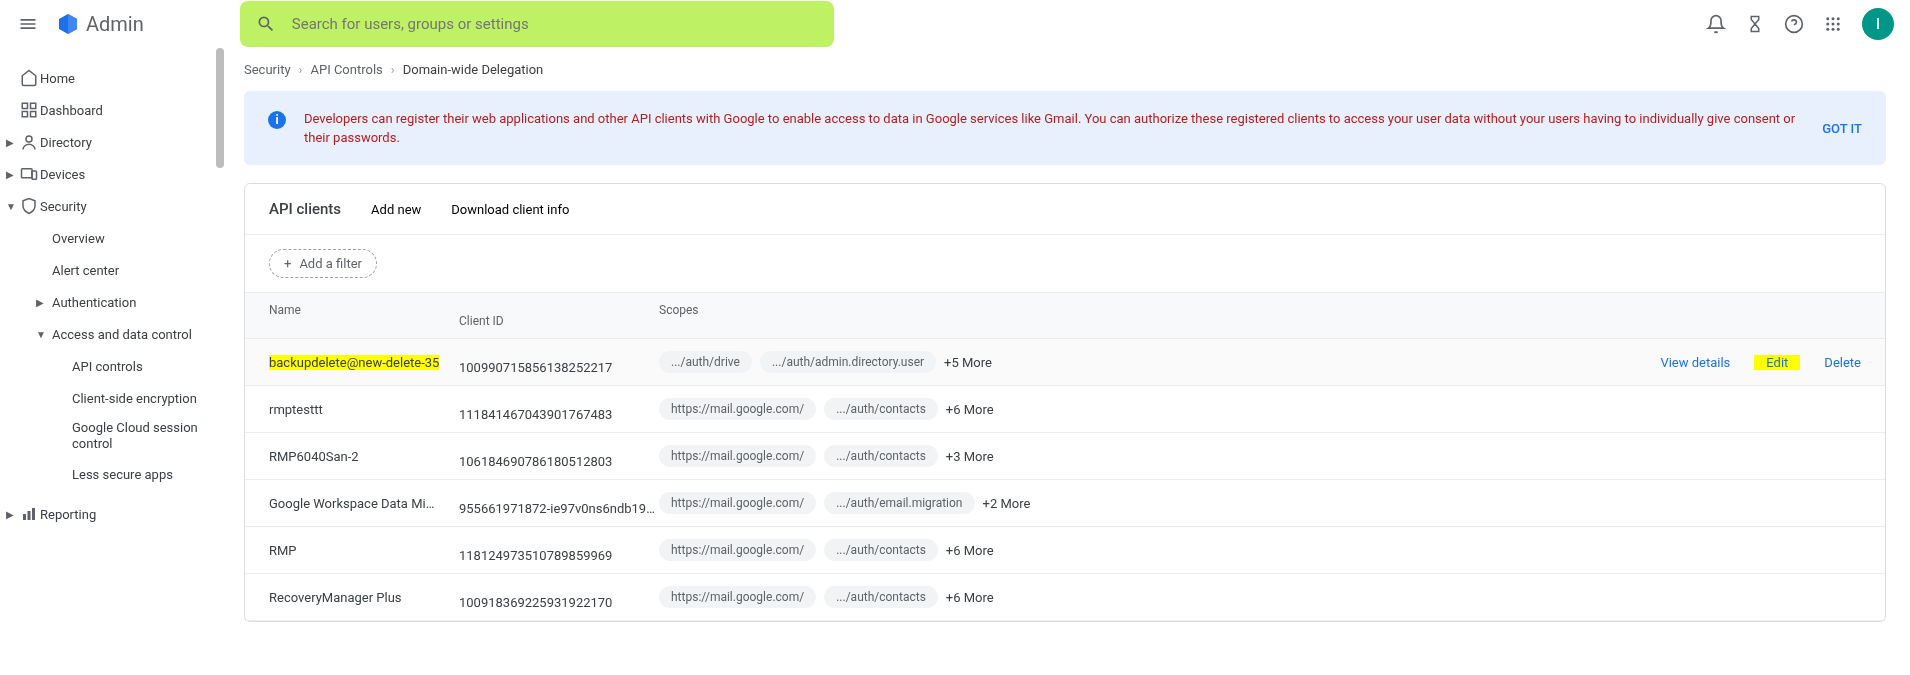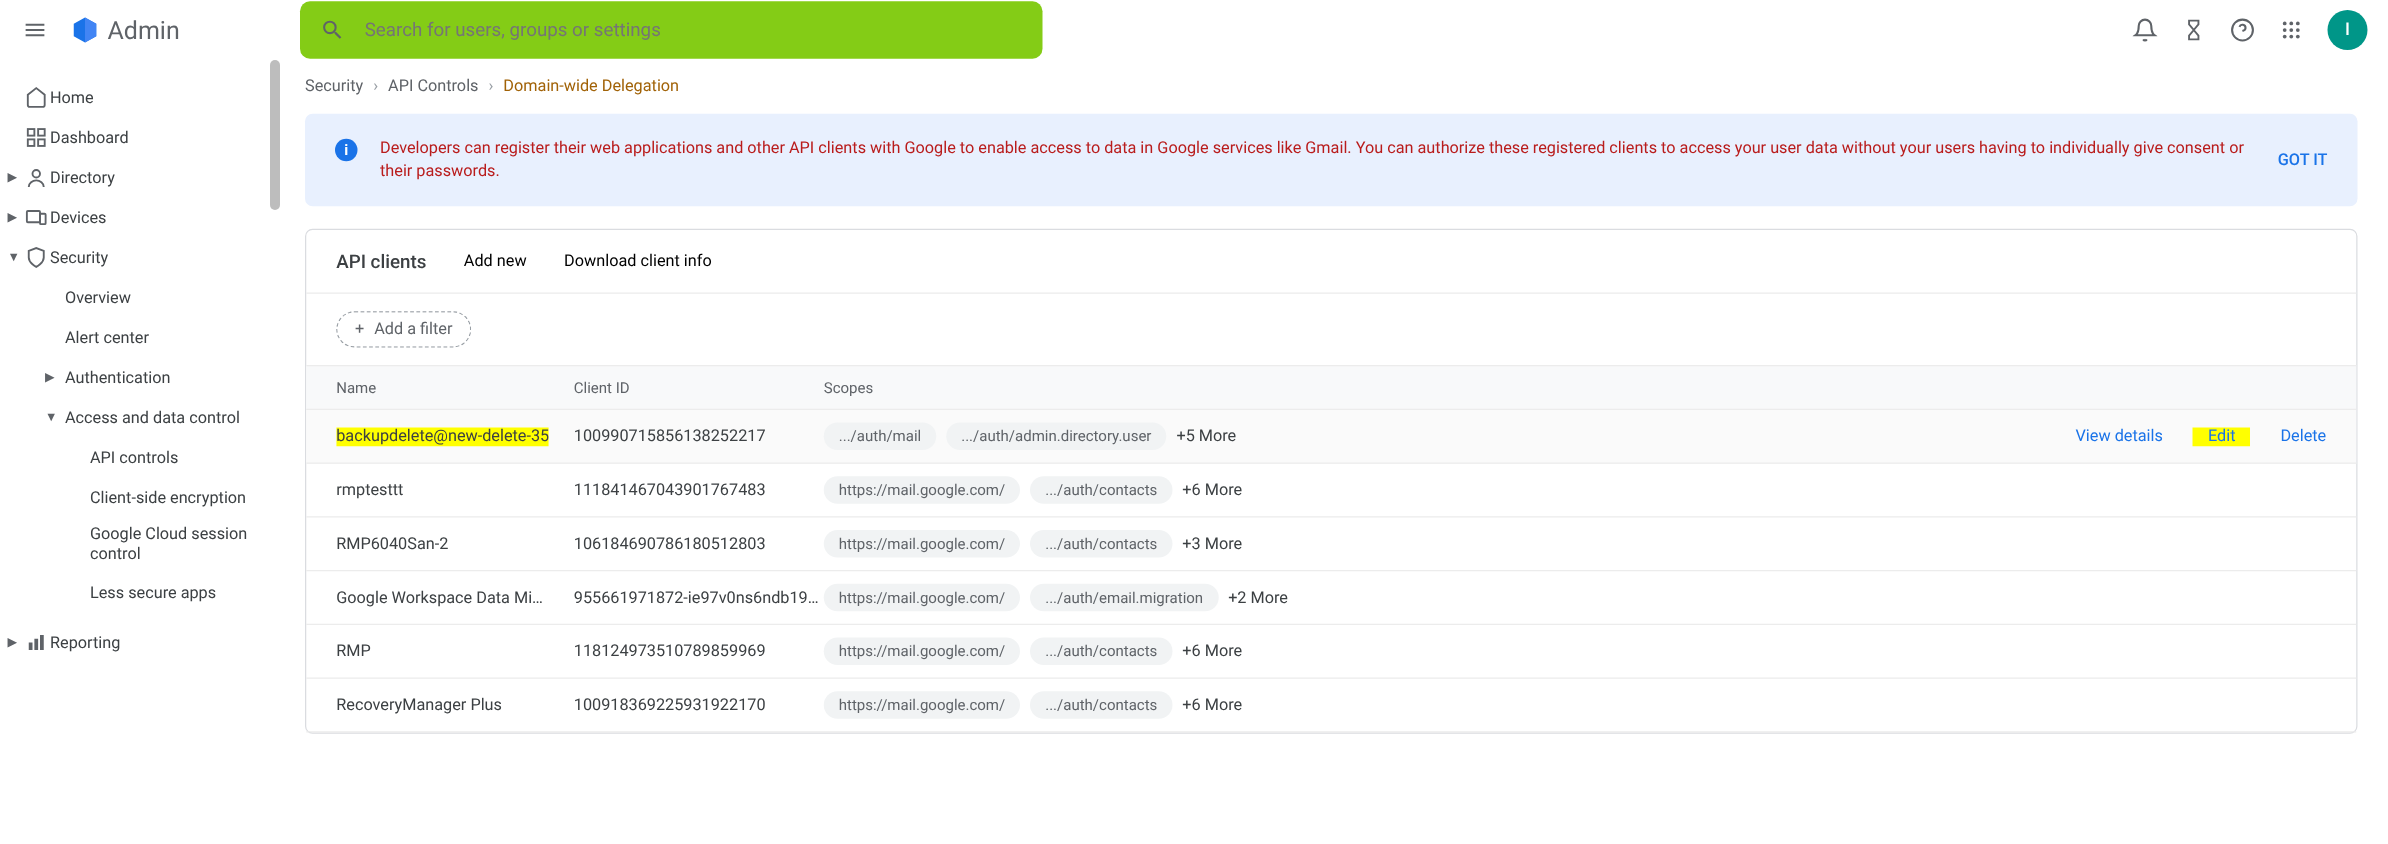--- a/index.html
+++ b/index.html
@@ -4,21 +4,21 @@
 <style>
 * { margin: 0; padding: 0; box-sizing: border-box; font-family: 'Google Sans', Roboto, Arial, sans-serif; }
 body { background: #fff; color: #3c4043; font-size: 14px; overflow: hidden; }
 .app { display: flex; flex-direction: column; width: 1910px; height: 675px; }
 
 
 .header { display: flex; align-items: center; height: 48px; padding: 0 16px; gap: 16px; }
 .menu-btn { width: 24px; height: 24px; display: flex; align-items: center; justify-content: center; cursor: pointer; color: #5f6368; }
 .logo { display: flex; align-items: center; gap: 6px; font-size: 20px; color: #5f6368; margin-right: 80px; }
 .logo-icon { width: 24px; height: 24px; }
-.search-box { flex: 0 0 594px; height: 46px; background: #84cc16; border-radius: 8px; display: flex; align-items: center; padding: 0 16px; gap: 16px; color: #5f6368; }
+.search-box { flex: 0 0 594px; height: 46px; background: #bef264; border-radius: 8px; display: flex; align-items: center; padding: 0 16px; gap: 16px; color: #5f6368; }
 .search-box input { border: none; background: transparent; outline: none; flex: 1; font-size: 15px; color: #5f6368; }
 .header-spacer { flex: 1; }
 .header-icons { display: flex; align-items: center; gap: 20px; color: #5f6368; }
 .header-icons > * { cursor: pointer; }
 .avatar { width: 32px; height: 32px; border-radius: 50%; background: #009688; color: #fff; display: flex; align-items: center; justify-content: center; font-size: 14px; font-weight: 500; }
 
 
 .body { display: flex; flex: 1; overflow: hidden; }
 .sidebar { width: 216px; padding-top: 14px; overflow-y: auto; }
 .sb-item { display: flex; align-items: center; height: 32px; padding-left: 20px; gap: 0; color: #3c4043; font-size: 13px; cursor: pointer; }
@@ -29,39 +29,39 @@
 .sb-sub.caret-row, .sb-sub2.caret-row { padding-left: 36px; }
 .sb-caret { width: 10px; font-size: 10px; color: #5f6368; margin-right: 6px; }
 
 
 .main-scroll-wrap { flex: 1; position: relative; border-left: none; }
 .scroll-indicator { position: absolute; left: 0; top: 0; width: 8px; height: 100%; background: transparent; }
 .scroll-thumb { position: absolute; left: 0; top: 0; width: 8px; height: 120px; background: #bdbdbd; border-radius: 4px; }
 .main { padding: 0 24px 0 28px; height: 100%; overflow-y: auto; }
 .breadcrumb { display: flex; align-items: center; gap: 8px; padding: 14px 0 14px 0; font-size: 13px; color: #5f6368; }
 .breadcrumb .sep { color: #9aa0a6; }
-.breadcrumb .current { color: #a16207; }
+.breadcrumb .current { color: #404040; }
 
 .info-bar { background: #e8f0fe; border-radius: 6px; padding: 18px 24px; display: flex; gap: 18px; align-items: flex-start; margin-bottom: 18px; }
 .info-icon { width: 18px; height: 18px; background: #1a73e8; border-radius: 50%; color: #fff; display: flex; align-items: center; justify-content: center; font-size: 12px; font-weight: 700; flex-shrink: 0; margin-top: 2px; }
 .info-text { flex: 1; font-size: 13px; line-height: 19px; color: #b91c1c; }
 .gotit { color: #1a73e8; font-size: 13px; font-weight: 500; cursor: pointer; align-self: center; }
 
 .card { border: 1px solid #dadce0; border-radius: 6px; }
 .card-head { display: flex; align-items: center; padding: 16px 24px; gap: 30px; border-bottom: 1px solid #ececec; }
 .card-title { font-size: 15px; color: #3c4043; font-weight: 500; }
 .link { color: #000000; font-size: 13px; cursor: pointer; }
 
 .filter-row { padding: 14px 24px; }
 .filter-chip { border: 1px dashed #9aa0a6; border-radius: 16px; display: inline-flex; align-items: center; gap: 8px; padding: 6px 14px; font-size: 13px; color: #5f6368; cursor: pointer; }
 
 .table { width: 100%; }
 .thead { display: flex; padding: 10px 24px; font-size: 12px; color: #5f6368; border-top: 1px solid #ececec; border-bottom: 1px solid #ececec; background: #f8f9fa; }
 .col-name { width: 190px; }
-.col-id { width: 200px; }
+.col-id { width: 200px; margin-top: 11px; }
 .col-scopes { flex: 1; }
 .col-actions { width: 260px; display: flex; justify-content: flex-end; gap: 36px; }
 
 .row { display: flex; align-items: center; padding: 10px 24px; border-bottom: 1px solid #ececec; font-size: 13px; color: #3c4043; min-height: 40px; }
 .row.highlight { background: #fafafa; }
 .cell { overflow: hidden; text-overflow: ellipsis; white-space: nowrap; }
 .cell.col-name { width: 170px; margin-right: 20px; }
 .cell.col-id { width: 200px; }
 .cell.col-scopes { flex: 1; display: flex; align-items: center; gap: 8px; overflow: visible; }
 .cell.col-actions a { color: #1a73e8; font-size: 13px; cursor: pointer; }
@@ -242,21 +242,21 @@
             <div class="thead">
               <div class="col-name">Name</div>
               <div class="col-id">Client ID</div>
               <div class="col-scopes">Scopes</div>
             </div>
             <div id="rows">
                 <div class="row highlight">
                   <div class="cell col-name"><span class="name-hl">backupdelete@new-delete-358105...</span></div>
                   <div class="cell col-id">100990715856138252217</div>
                   <div class="cell col-scopes">
-                    <span class="scope-chip">.../auth/mail</span>
+                    <span class="scope-chip">.../auth/drive</span>
                     <span class="scope-chip">.../auth/admin.directory.user</span>
                     <span class="more-scope">+5 More</span>
                   </div>
                   <div class="cell col-actions">
                     <a>View details</a>
                     <span class="edit-hl"><a>Edit</a></span>
                     <a>Delete</a>
                   </div>
                 </div>
                 <div class="row">

